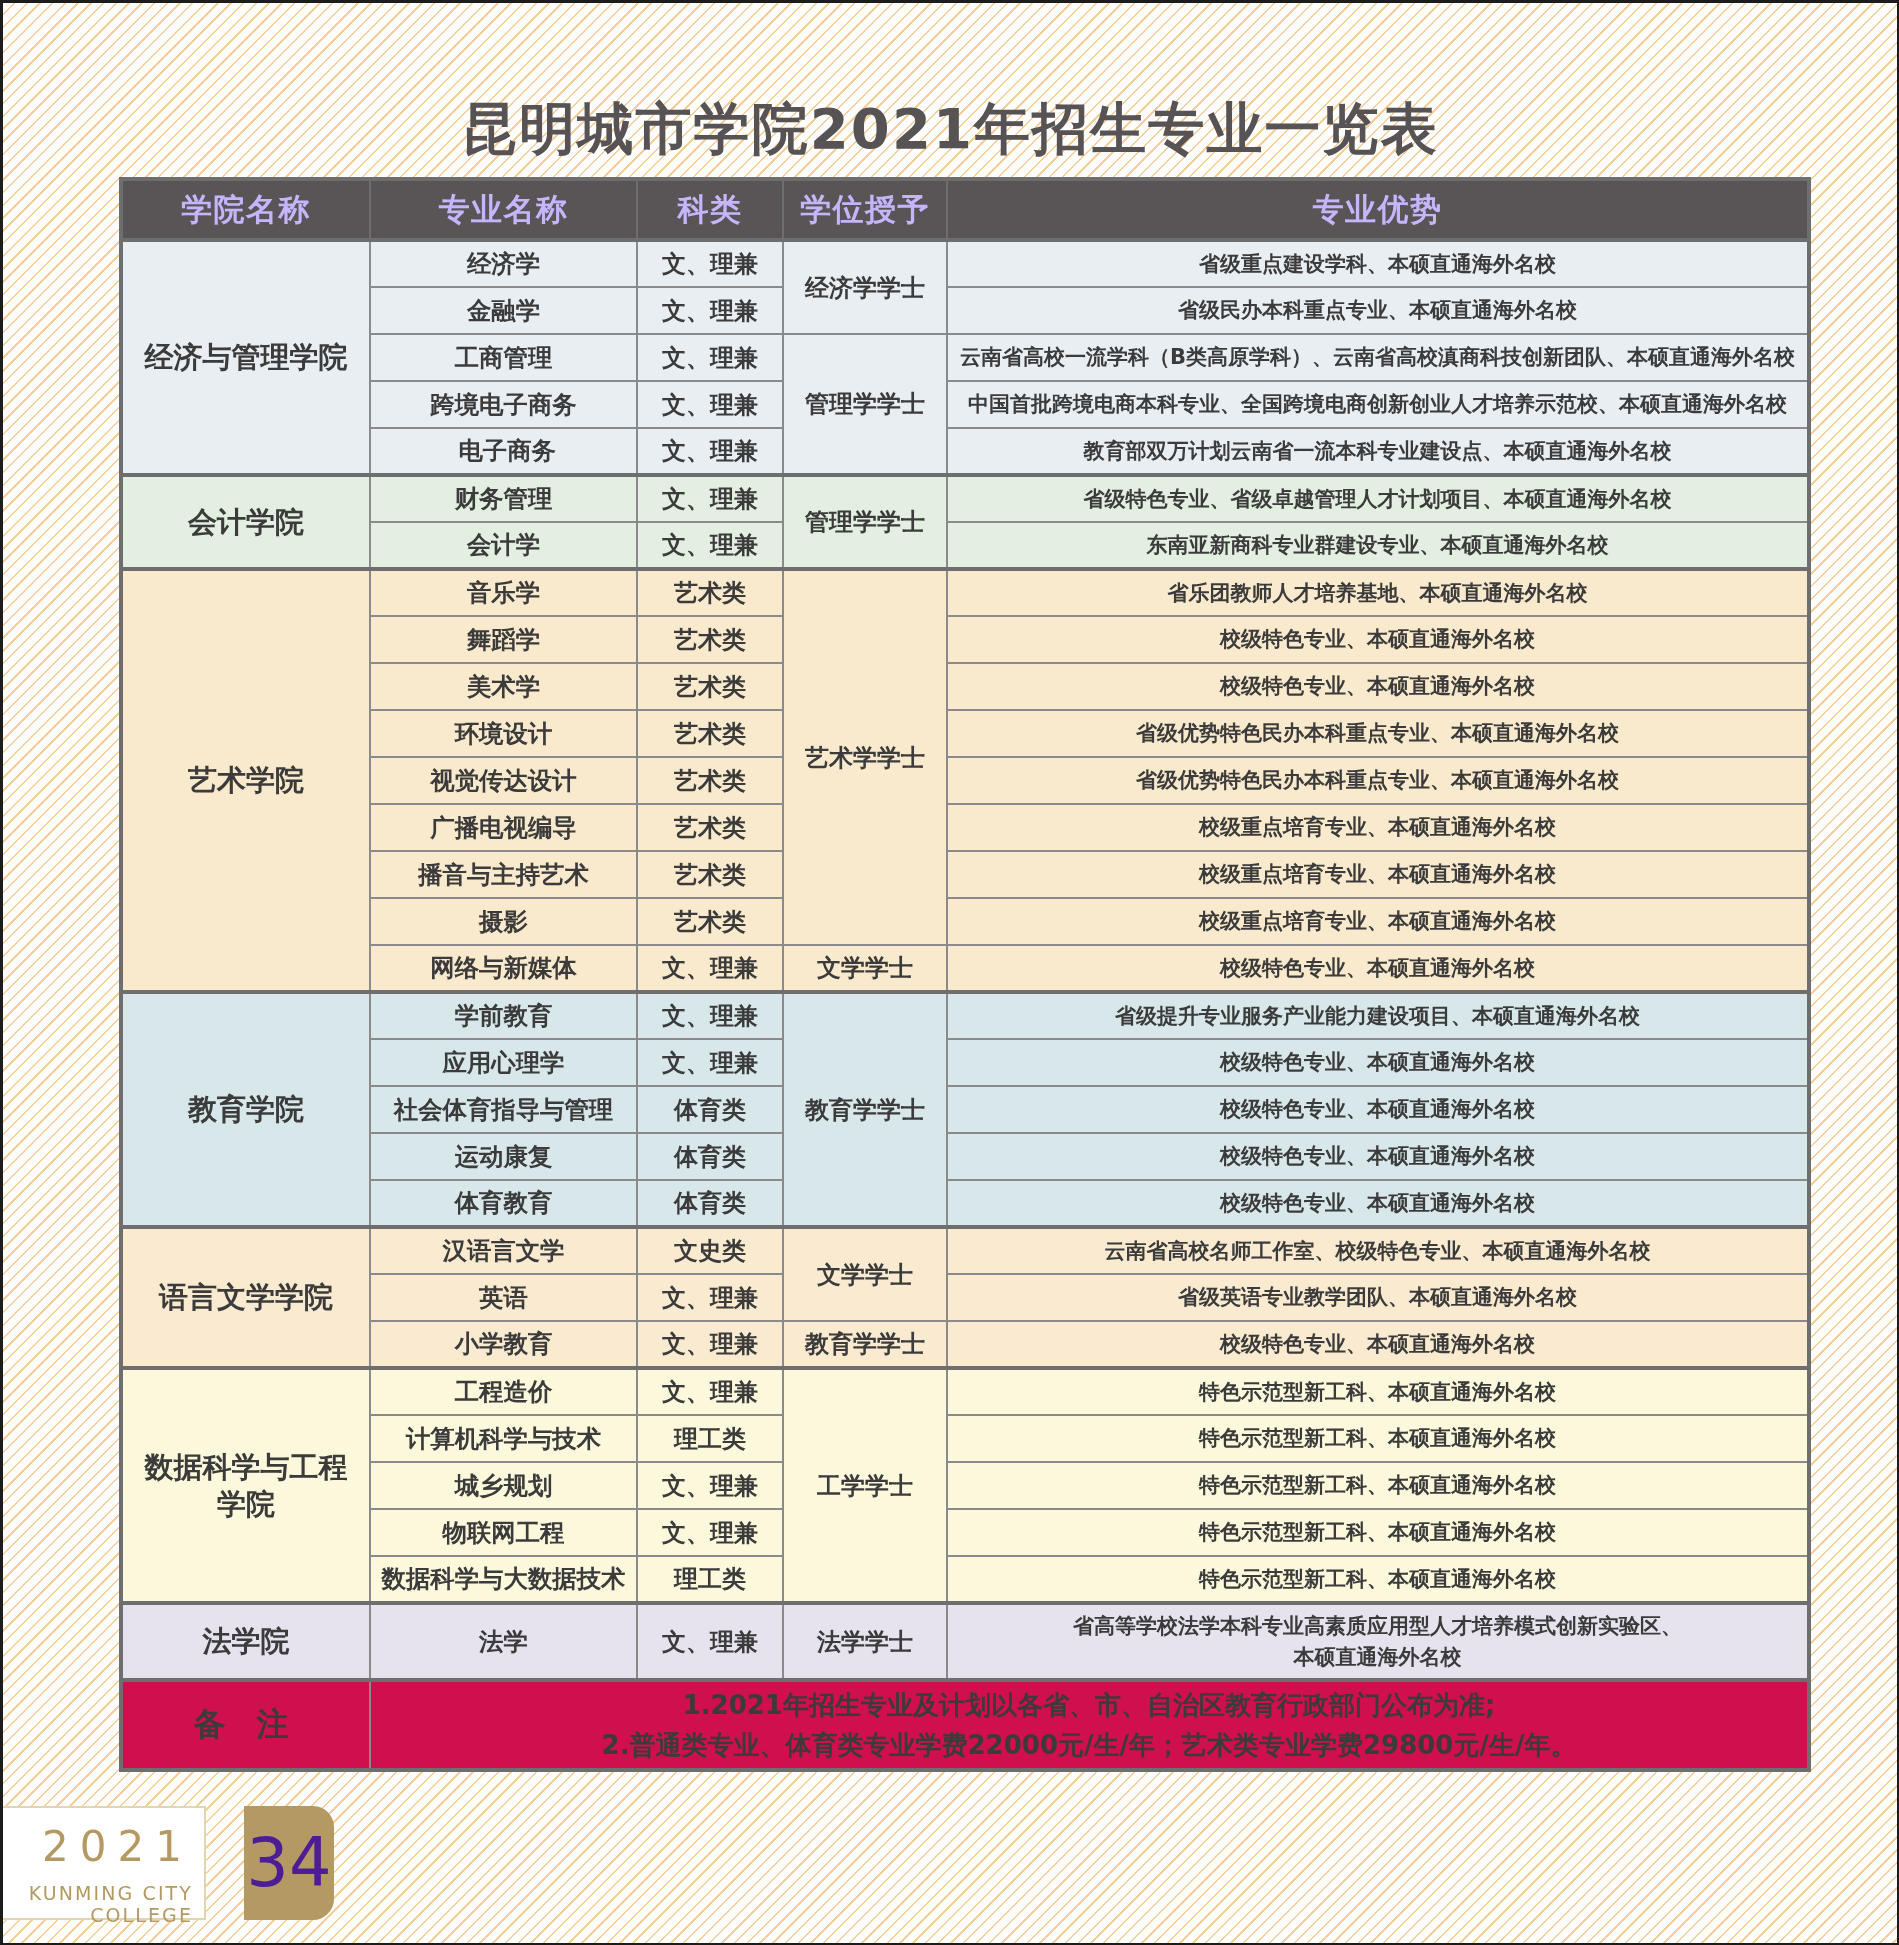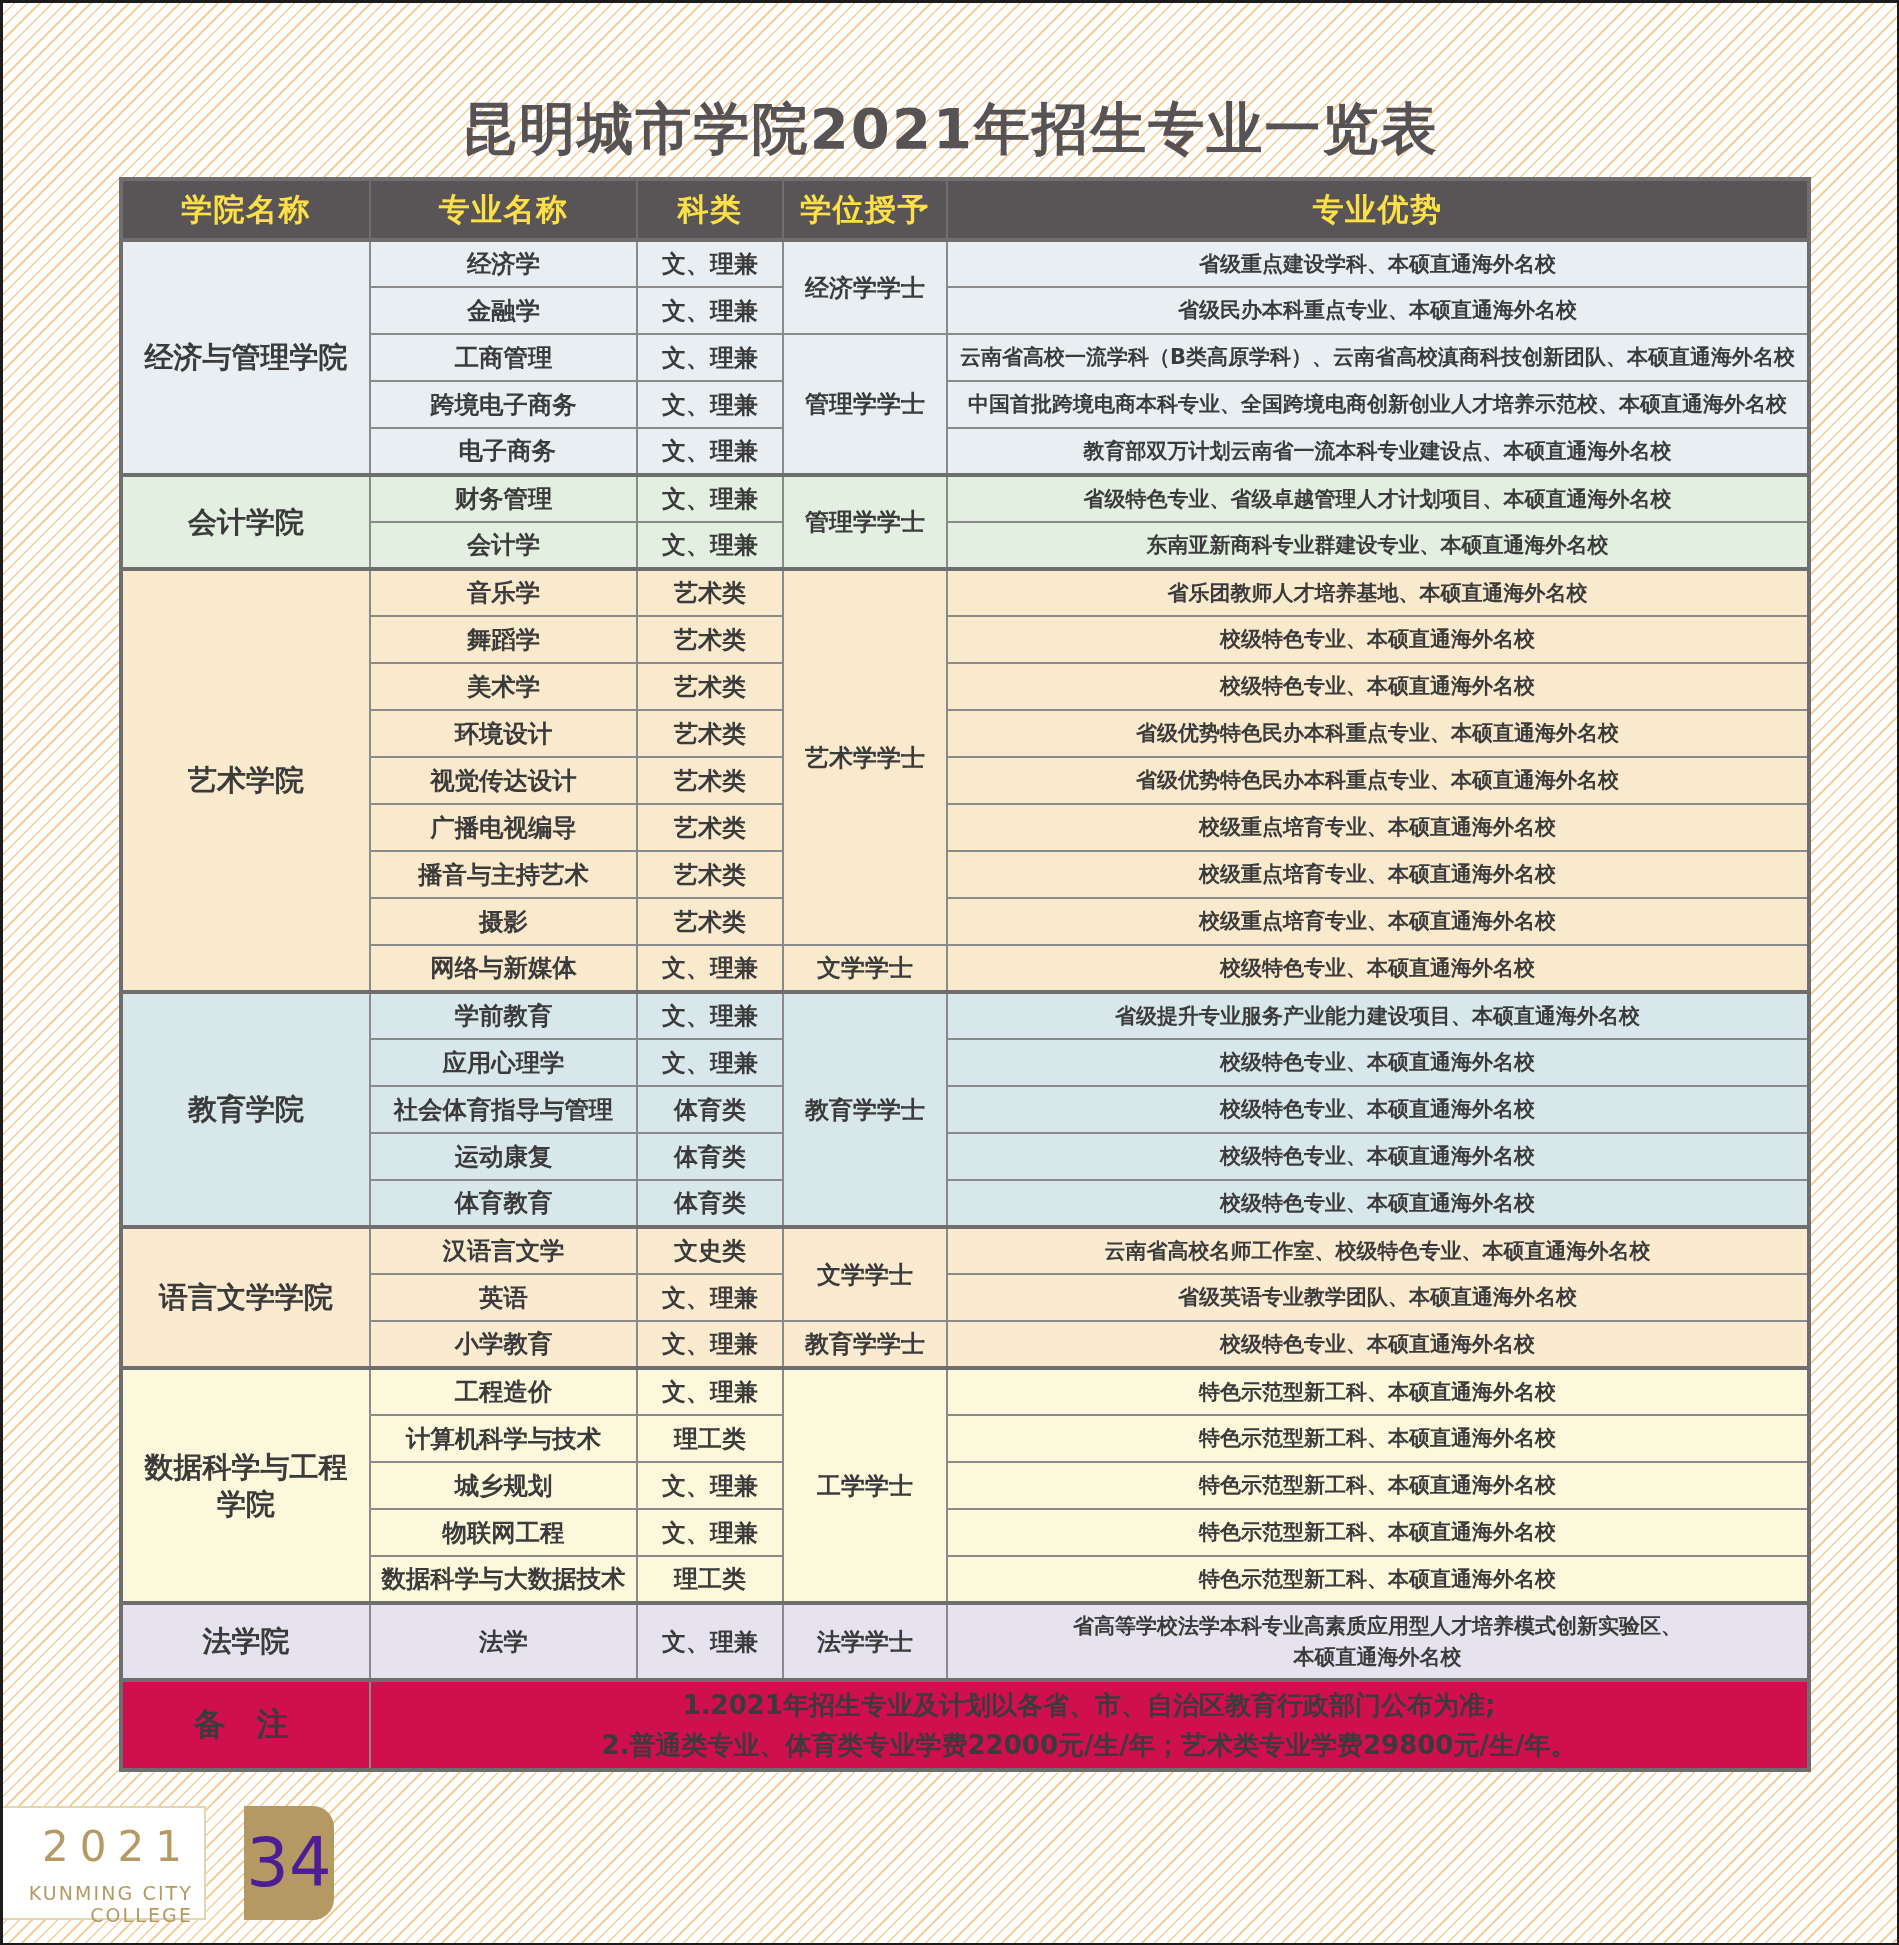--- a/index.html
+++ b/index.html
@@ -30,21 +30,21 @@
     border-collapse:collapse; table-layout:fixed;
     border:4.2px solid #6e6e6e;
   }
   table.admissions col.c-college  { width:249px; }
   table.admissions col.c-major    { width:267px; }
   table.admissions col.c-category { width:146px; }
   table.admissions col.c-degree   { width:164px; }
   table.admissions col.c-adv      { width:862px; }
 
   table.admissions th {
-    background:#595556; color:#fde047;
+    background:#595556; color:#c4b5fd;
     font-size:31px; font-weight:bold;
     height:61px; text-align:center; vertical-align:middle;
     border:2.1px solid #6e6e6e; letter-spacing:1.4px;
   }
   table.admissions td {
     border:2.1px solid #8a8a8a;
     text-align:center; vertical-align:middle;
     color:#3b3b3b; font-weight:bold;
     padding:2.8px 5.6px;
     white-space:pre-line;

